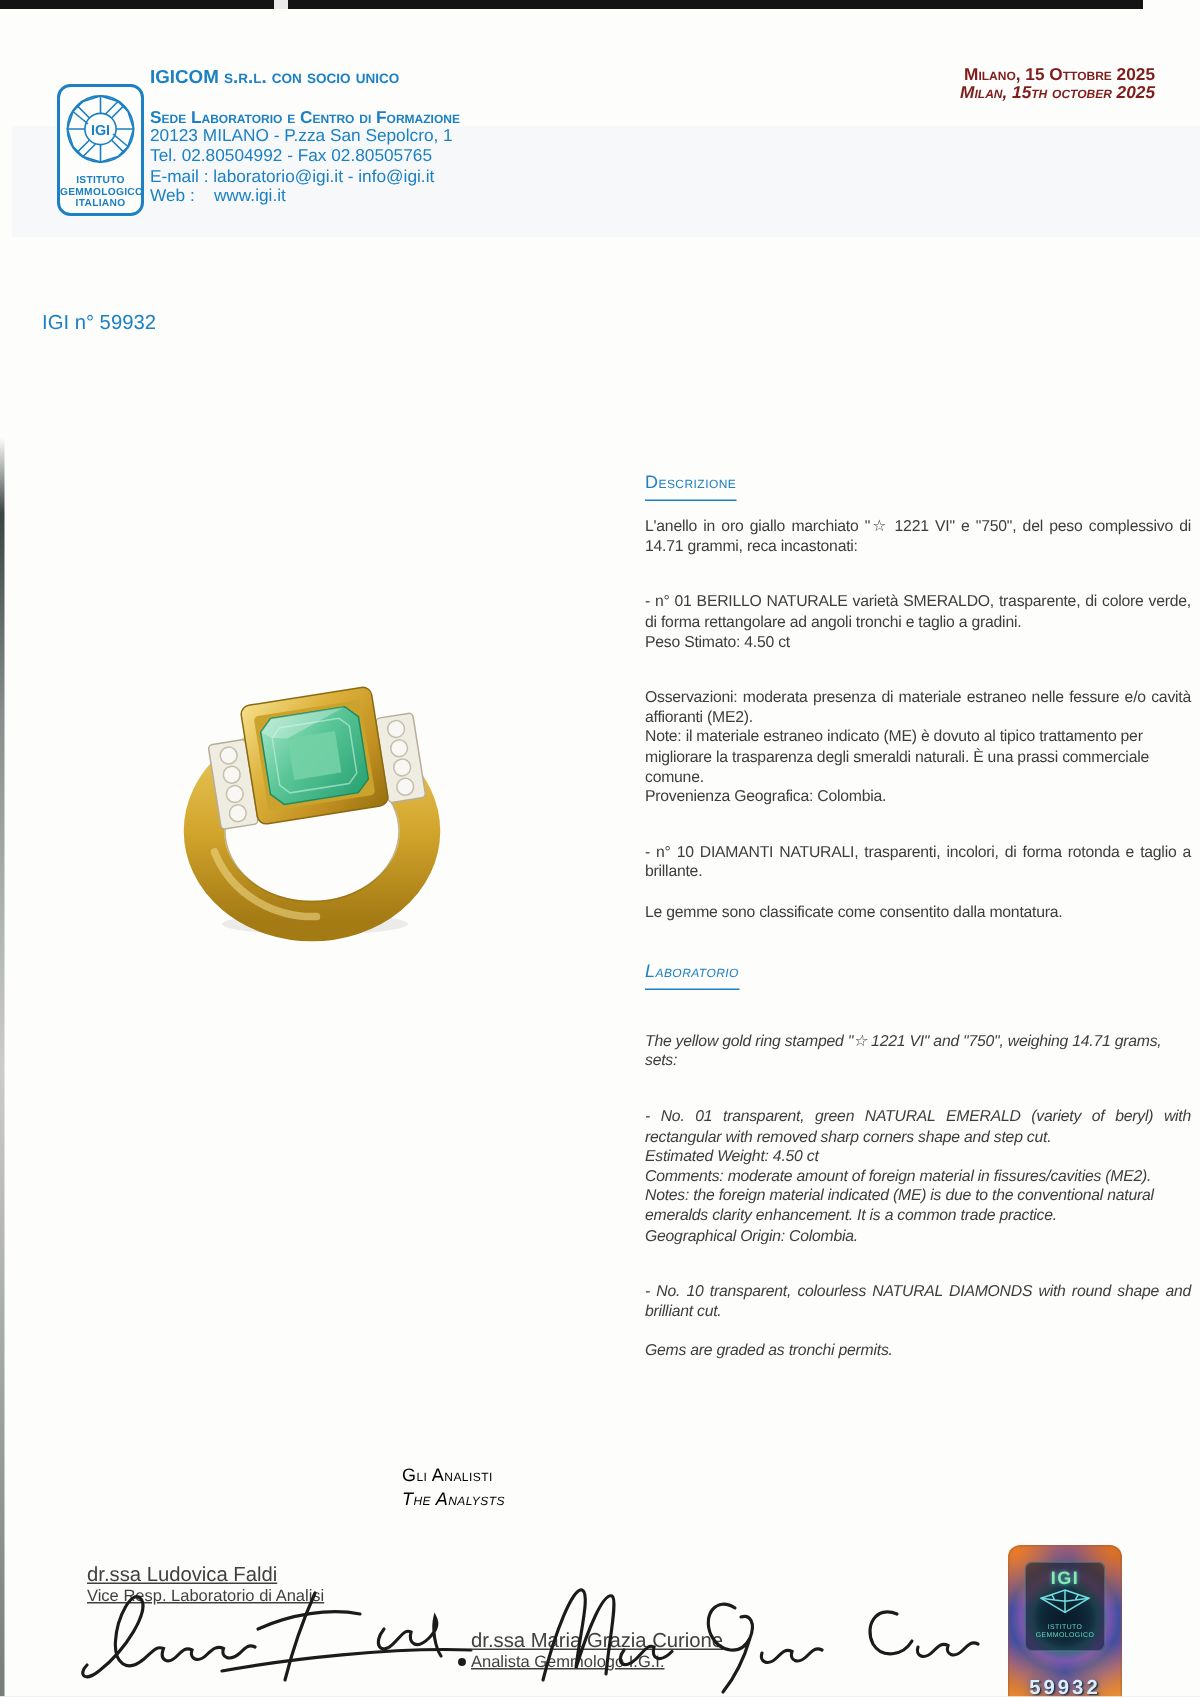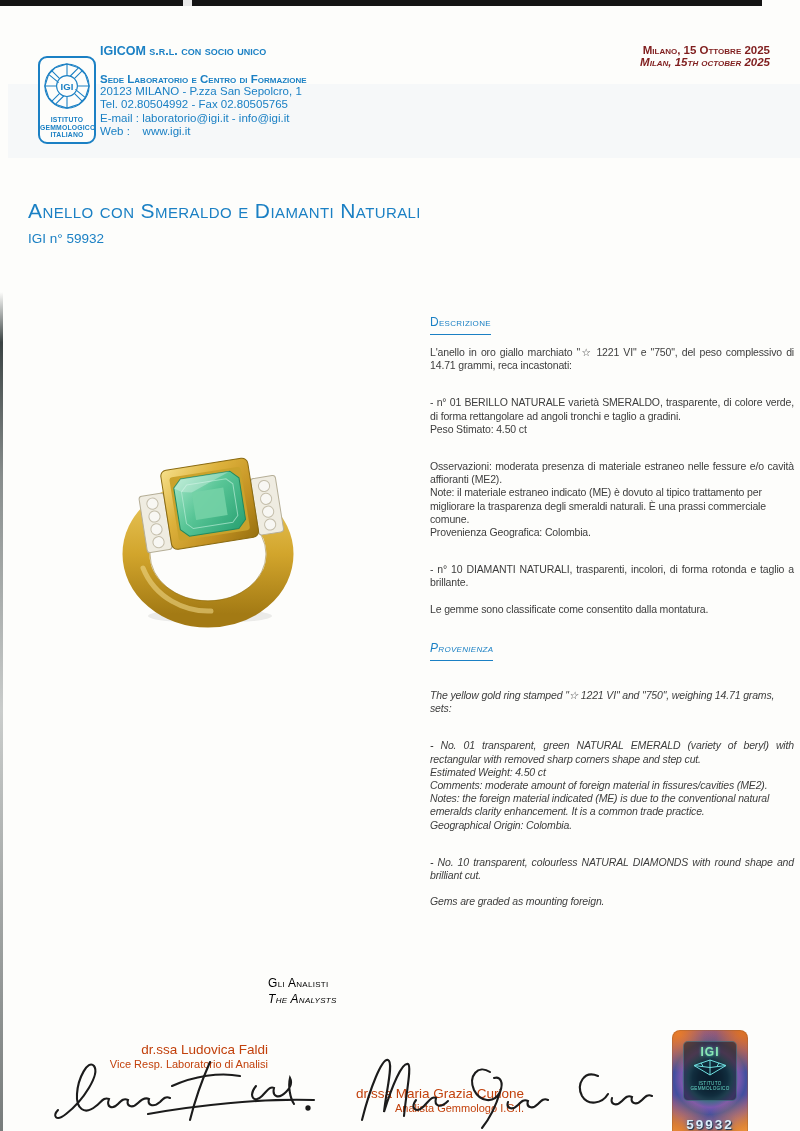--- a/index.html
+++ b/index.html
@@ -44,21 +44,21 @@
   .desc .just{text-align:justify;margin-top:24px;}
   .desc-it p:first-of-type{margin-top:11px;}
   .desc-en p:first-of-type{margin-top:28px;}
 
   
   .analysts{position:absolute;left:268px;top:976px;color:#000000;}
   .an-it{font-variant:small-caps;font-size:12px;letter-spacing:.3px;}
   .an-en{font-variant:small-caps;font-style:italic;font-size:12px;letter-spacing:.3px;margin-top:2px;}
 
   
-  .signer{position:absolute;top:1042px;width:210px;text-align:right;color:#c2410c;}
+  .signer{position:absolute;top:1042px;width:210px;text-align:left;color:#404040;text-decoration:underline;}
   .signer-left{left:58px;}
   .signer-right{left:314px;margin-top:44px;}
   .sig-name{font-size:13.5px;}
   .sig-role{font-size:11px;margin-top:1px;}
   .sig-svg{position:absolute;}
   .sig-svg-left{left:52px;top:1056px;}
   .sig-svg-right{left:350px;top:1046px;}
 
   
   .holo{position:absolute;left:672px;top:1030px;width:76px;height:110px;border-radius:8px;
@@ -112,21 +112,20 @@
     <div class="hline">E-mail : laboratorio@igi.it - info@igi.it</div>
     <div class="hline">Web :    www.igi.it</div>
   </div>
 
   <div class="date-block">
     <div class="date-it">Milano, 15 Ottobre 2025</div>
     <div class="date-en">Milan, 15th october 2025</div>
   </div>
 
   <div class="title-block">
-    <div class="title-it">Anello con Smeraldo e Diamanti Naturali</div>
     <div class="cert-no">IGI n° 59932</div>
   </div>
 
   <svg class="ring-photo" viewBox="0 0 230 180">
     <defs>
       <linearGradient id="gold" x1="0" y1="0" x2="1" y2="1">
         <stop offset="0" stop-color="#f6e08c"></stop>
           <stop offset=".35" stop-color="#ddb23c"></stop>
         <stop offset=".7" stop-color="#c39122"></stop>
           <stop offset="1" stop-color="#96700f"></stop>
@@ -174,29 +173,29 @@
     <p class="mt just">- n° 01 BERILLO NATURALE varietà SMERALDO, trasparente, di colore verde, di forma rettangolare ad angoli tronchi e taglio a gradini.</p>
     <p>Peso Stimato: 4.50 ct</p>
     <p class="just">Osservazioni: moderata presenza di materiale estraneo nelle fessure e/o cavità affioranti (ME2).</p>
     <p>Note: il materiale estraneo indicato (ME) è dovuto al tipico trattamento per migliorare la trasparenza degli smeraldi naturali. È una prassi commerciale comune.</p>
     <p>Provenienza Geografica: Colombia.</p>
     <p class="mt just">- n° 10 DIAMANTI NATURALI, trasparenti, incolori, di forma rotonda e taglio a brillante.</p>
     <p class="mt">Le gemme sono classificate come consentito dalla montatura.</p>
   </div>
 
   <div class="desc desc-en">
-    <span class="sec-label">Provenienza</span>
+    <span class="sec-label">Laboratorio</span>
     <p>The yellow gold ring stamped "☆ 1221 VI" and "750", weighing 14.71 grams, sets:</p>
     <p class="mt just">- No. 01 transparent, green NATURAL EMERALD (variety of beryl) with rectangular with removed sharp corners shape and step cut.</p>
     <p>Estimated Weight: 4.50 ct</p>
     <p>Comments: moderate amount of foreign material in fissures/cavities (ME2).</p>
     <p>Notes: the foreign material indicated (ME) is due to the conventional natural emeralds clarity enhancement. It is a common trade practice.</p>
     <p>Geographical Origin: Colombia.</p>
     <p class="mt just">- No. 10 transparent, colourless NATURAL DIAMONDS with round shape and brilliant cut.</p>
-    <p class="mt">Gems are graded as mounting foreign.</p>
+    <p class="mt">Gems are graded as tronchi permits.</p>
   </div>
 
   <div class="analysts">
     <div class="an-it">Gli Analisti</div>
     <div class="an-en">The Analysts</div>
   </div>
 
   <div class="signer signer-left">
     <div class="sig-name">dr.ssa Ludovica Faldi</div>
     <div class="sig-role">Vice Resp. Laboratorio di Analisi</div>

